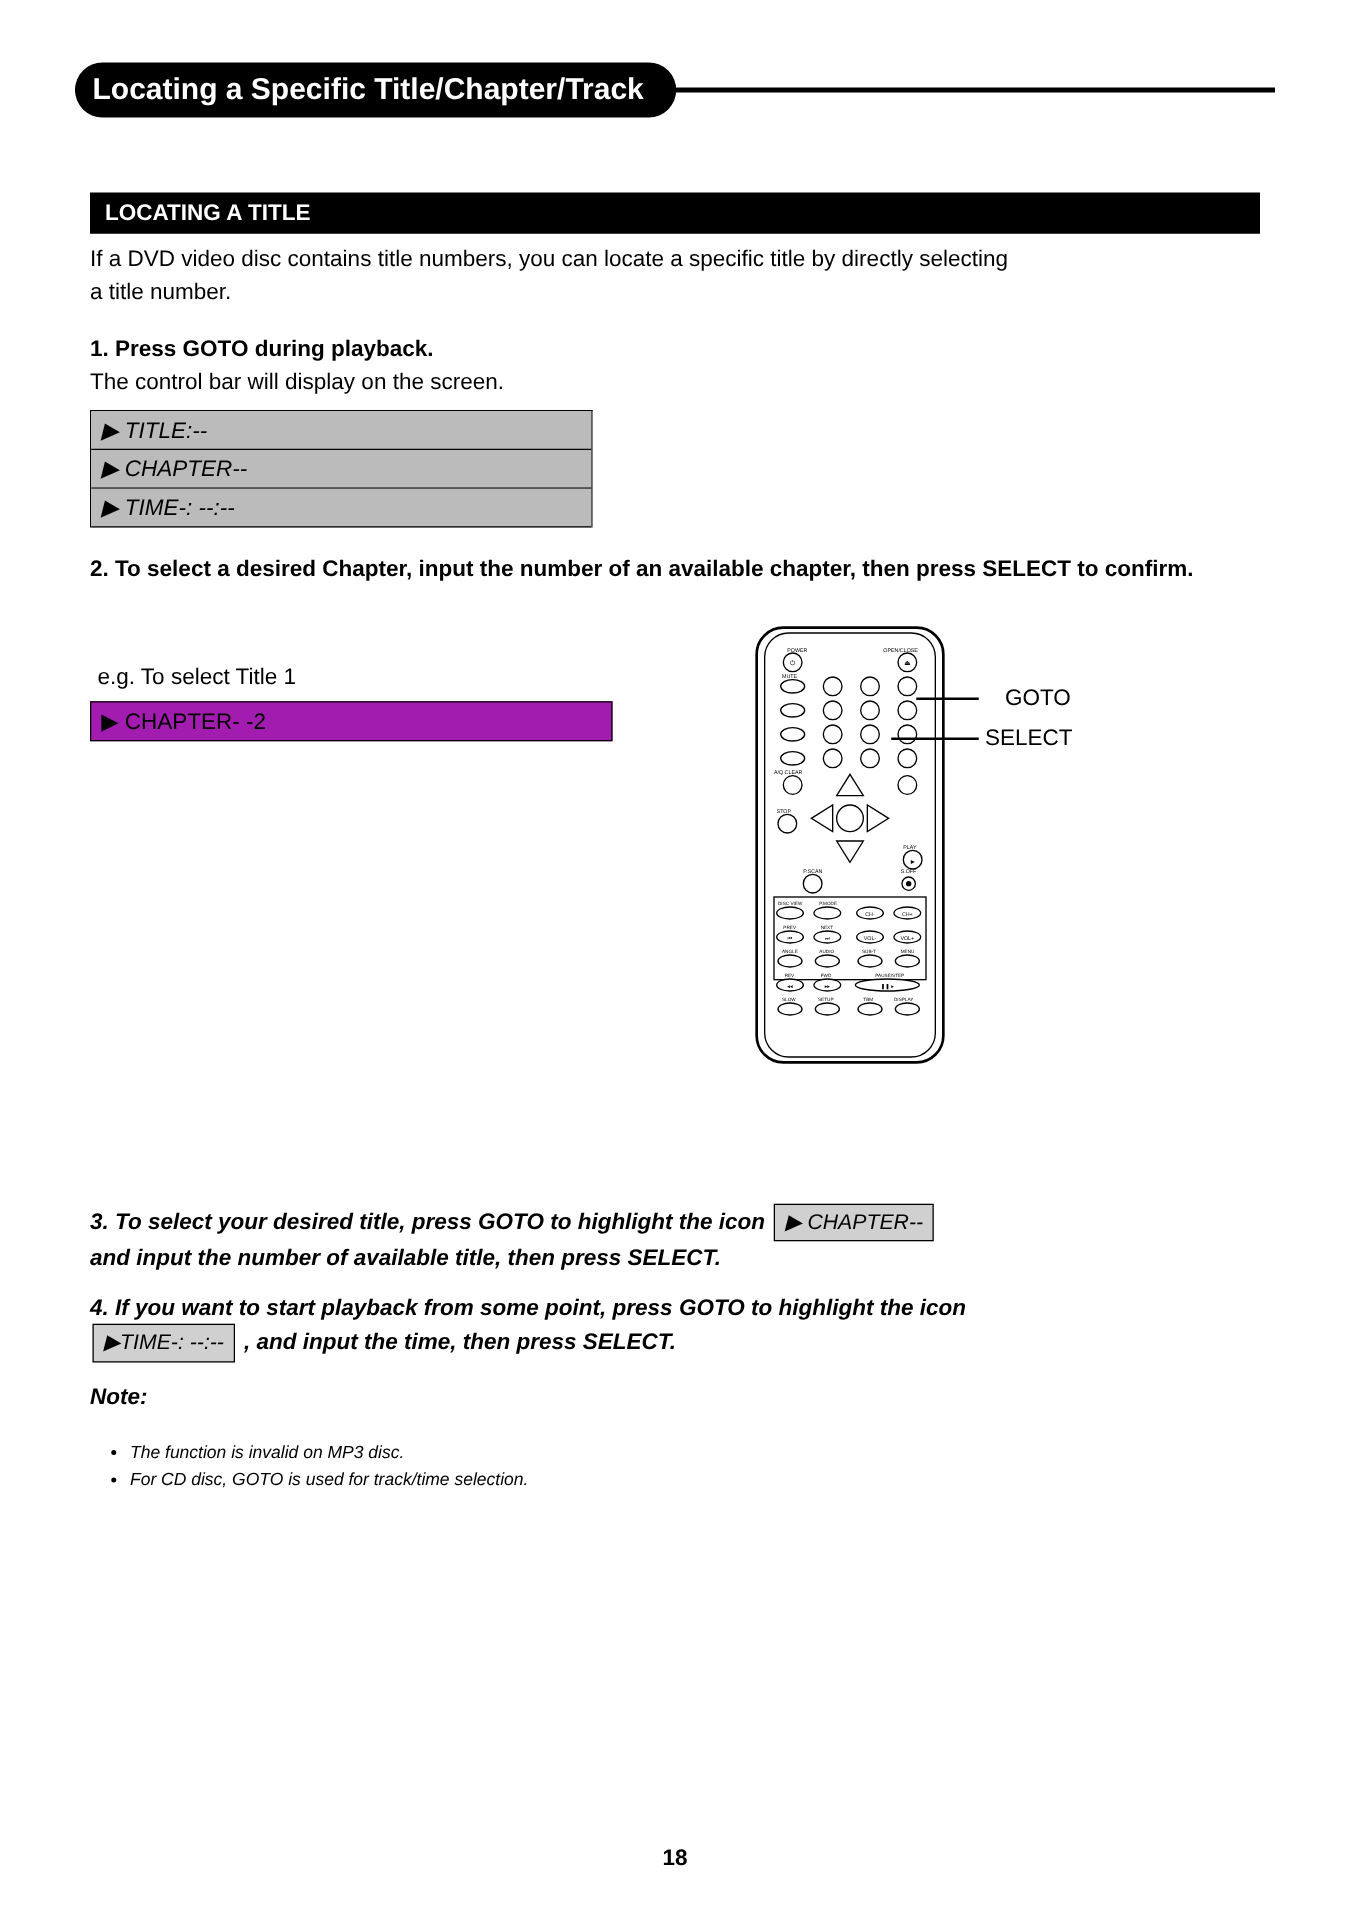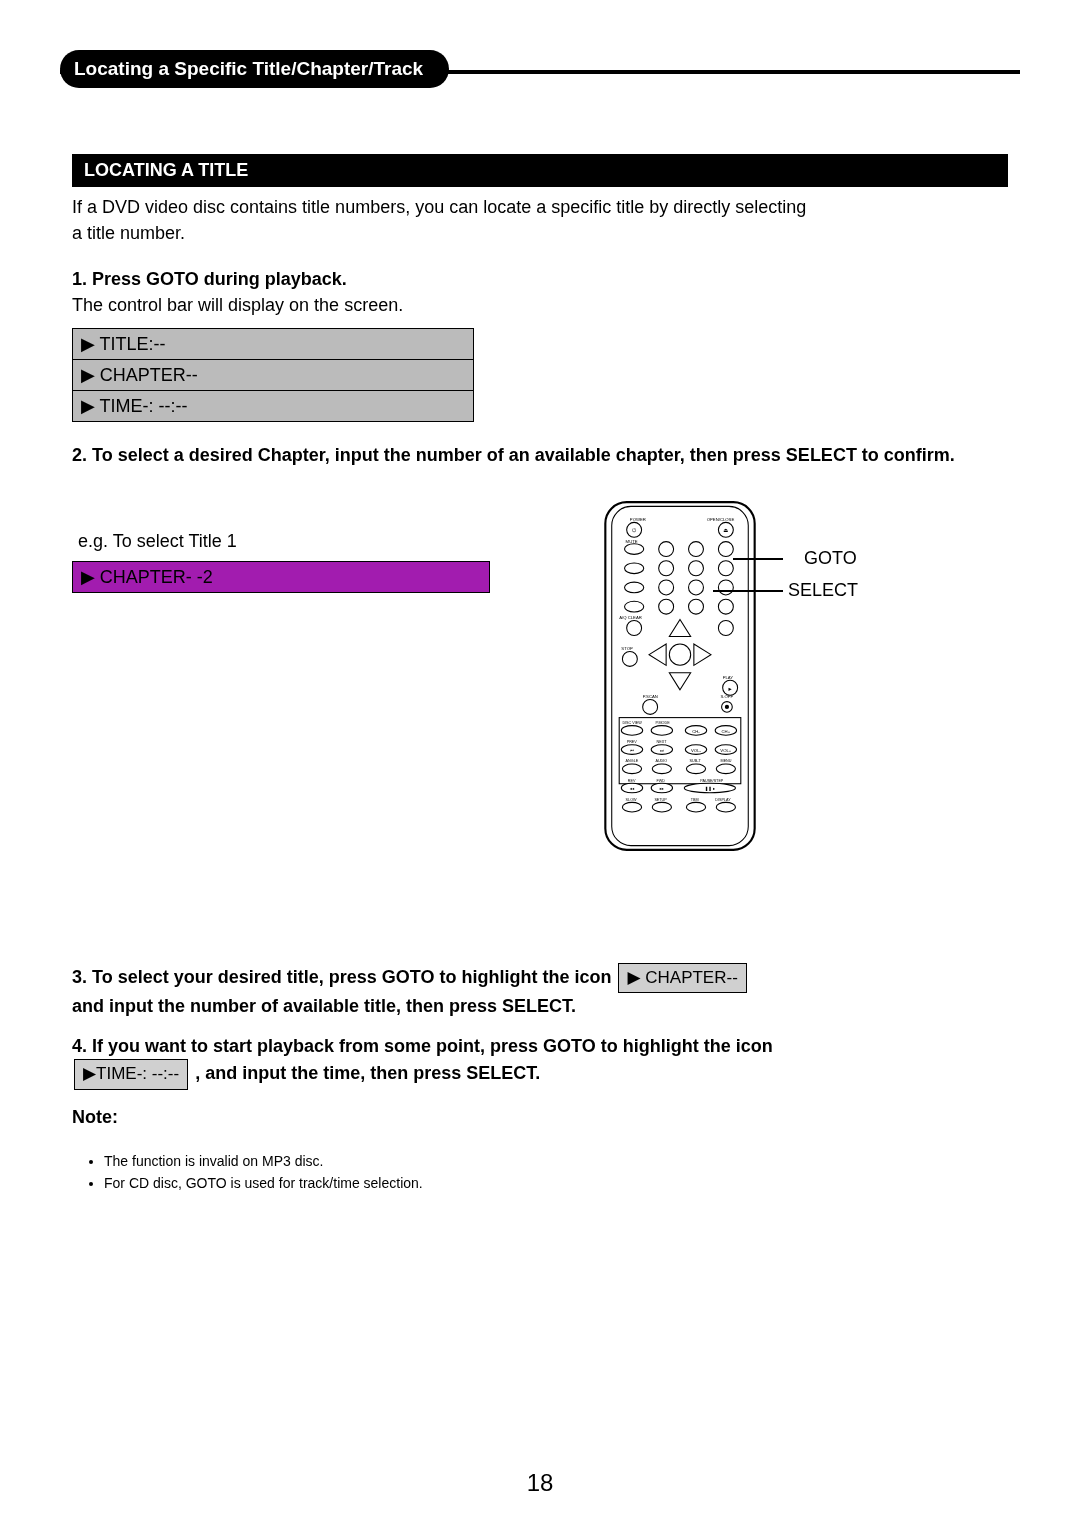--- a/index.html
+++ b/index.html
@@ -29,21 +29,21 @@
     height: 4px;
     background: #000;
     transform: translateY(-50%);
   }
   .header-pill {
     position: relative;
     display: inline-block;
     background: #000;
     color: #fff;
     font-weight: bold;
-    font-size: 19px;
+    font-size: 24px;
     padding: 8px 26px 8px 14px;
     border-radius: 22px;
     z-index: 2;
   }
   .section-bar {
     background: #000;
     color: #fff;
     font-weight: bold;
     font-size: 18px;
     padding: 6px 12px;
@@ -55,20 +55,21 @@
     margin: 0 0 20px 0;
   }
   .step-bold {
     font-weight: bold;
   }
   .display-box {
     width: 400px;
     border: 1px solid #000;
     border-bottom: none;
     margin: 10px 0 20px 0;
+    font-style: italic;
   }
   .display-row {
     background: #bbb;
     border-bottom: 1px solid #000;
     padding: 4px 8px;
     font-size: 18px;
   }
   .display-row-single {
     width: 400px;
     border: 1px solid #000;
@@ -91,21 +92,22 @@
     padding-left: 32px;
     font-size: 14px;
     line-height: 1.55;
     margin-top: 21px;
   }
   .page-number {
     position: absolute;
     bottom: 30px;
     left: 50%;
     transform: translateX(-50%);
-    font-size: 24px;
+    font-size: 18px;
+    font-weight: bold;
   }
   .remote-area {
     position: absolute;
     top: 500px;
     right: 120px;
     width: 360px;
   }
   .remote-svg {
     width: 160px;
     height: auto;
@@ -278,21 +280,21 @@
     </svg>
 
     
     <div class="callout-line" style="top:58px; left:133px; width:50px;"></div>
     <div class="callout" style="top:48px; left:204px;">GOTO</div>
 
     <div class="callout-line" style="top:90px; left:113px; width:70px;"></div>
     <div class="callout" style="top:80px; left:188px;">SELECT</div>
   </div>
 
-  <div class="block" style="margin-top:370px;">
+  <div class="block" style="margin-top:370px;font-style:italic;">
 
     <div class="body-text" style="margin-bottom:4px;">
       <span class="step-bold">3. To select your desired title, press GOTO to highlight the icon</span>
       <span class="inline-box">▶ CHAPTER--</span><br>
       <span class="step-bold">and input the number of available title, then press SELECT</span><span class="step-bold">.</span>
     </div>
 
     <div class="body-text" style="margin-top:14px; margin-bottom:14px;">
       <span class="step-bold">4. If you want to start playback from some point, press GOTO to highlight the icon</span><br>
       <span class="inline-box">▶TIME-: --:--</span>

